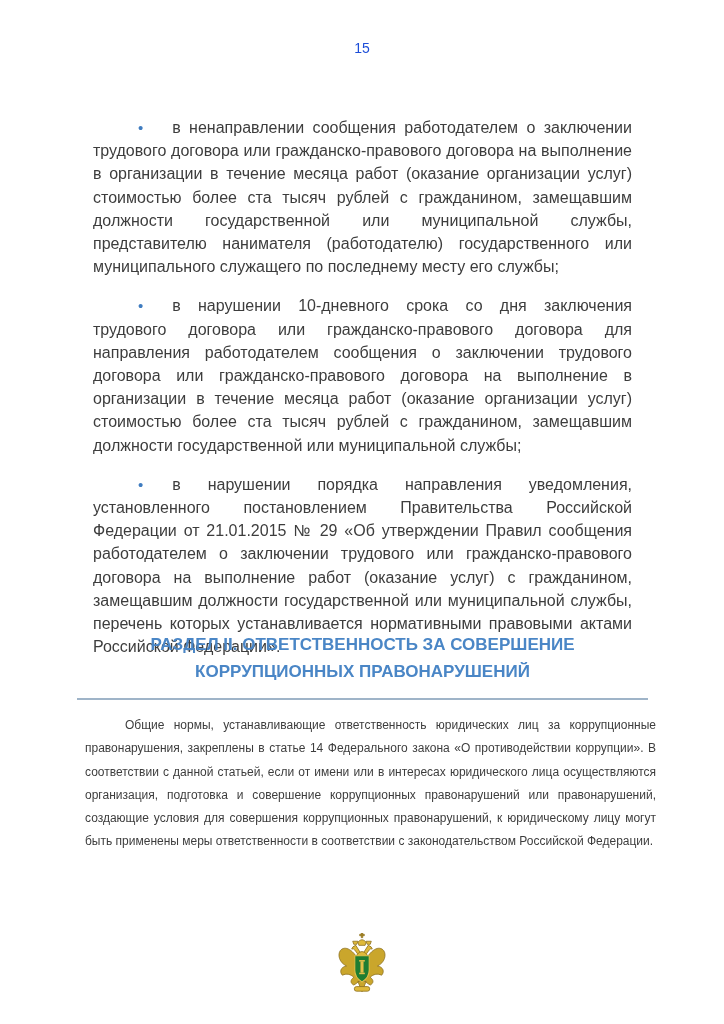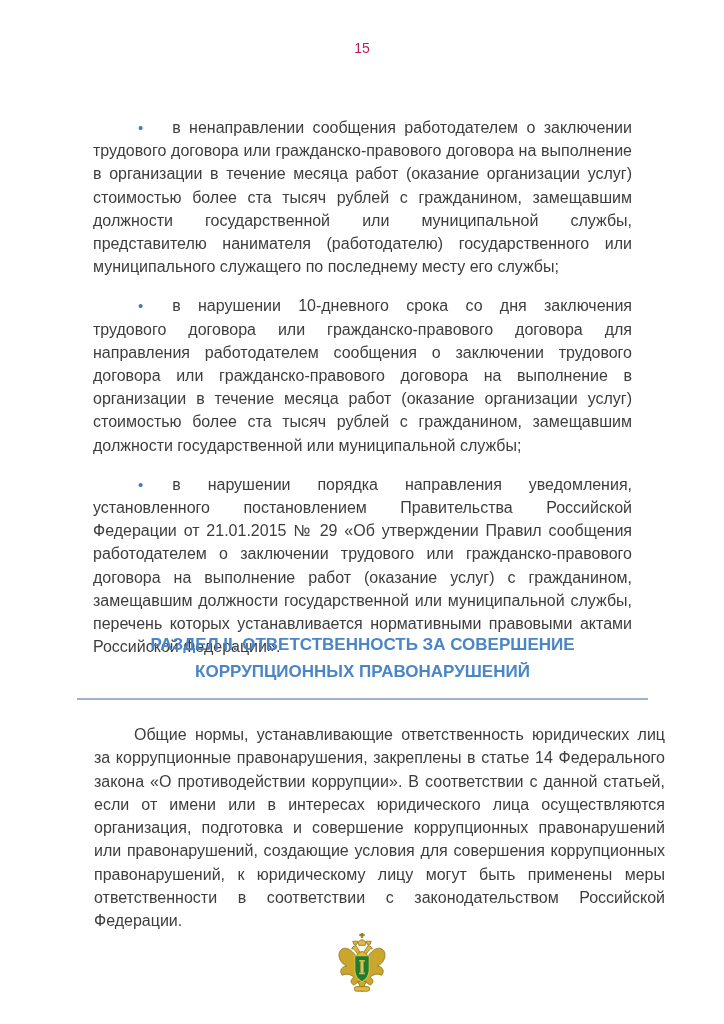--- a/index.html
+++ b/index.html
@@ -16,21 +16,21 @@
     background: #ffffff;
     overflow: hidden;
   }
   .page-number {
     position: absolute;
     top: 40px;
     left: 0;
     right: 0;
     text-align: center;
     font-size: 14px;
-    color: #be185d;
+    color: #1d4ed8;
   }
   .content {
     position: absolute;
     top: 100px;
     left: 77px;
     width: 571px;
   }
   .bullet-para {
     margin: 16px;
     text-align: justify;
@@ -64,24 +64,24 @@
     width: 571px;
     border: none;
     border-top: 2px solid #9fb4c8;
     margin: 0;
   }
   .body-para {
     position: absolute;
     top: 706px;
     left: 77px;
     width: 571px;
-    margin: 17px;
+    margin: 8px;
     text-align: justify;
     text-indent: 40px;
-    font-size: 16px;
+    font-size: 12px;
     line-height: 23.3px;
     color: #3d3d3d;
   }
   .emblem {
     position: absolute;
     top: 933px;
     left: 0;
     right: 0;
     display: flex;
     justify-content: center;

